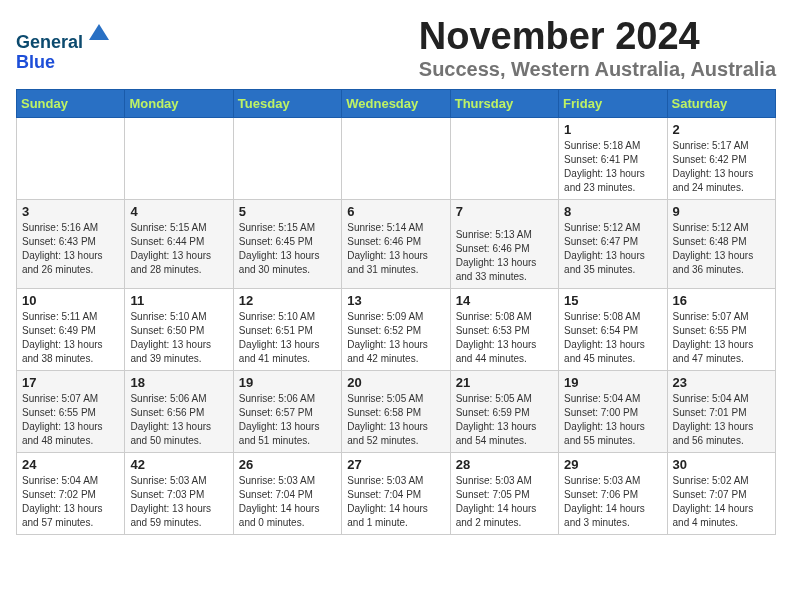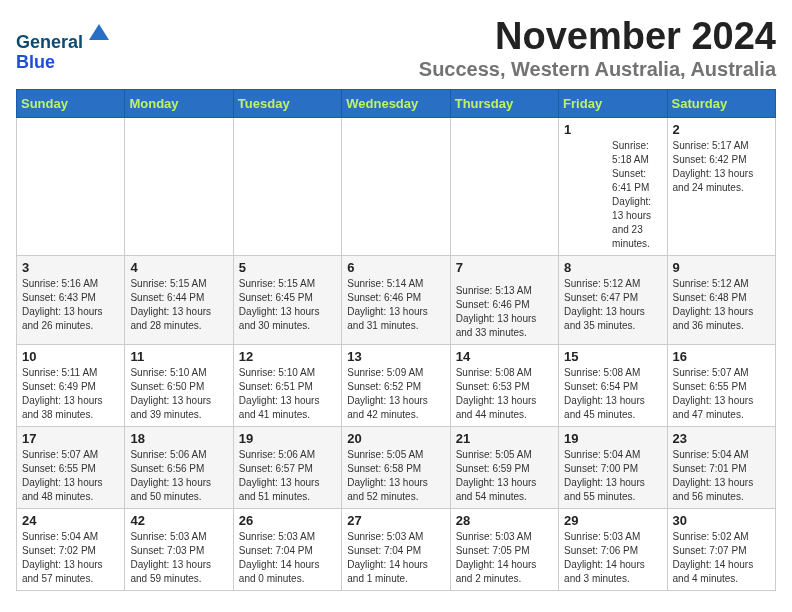--- a/index.html
+++ b/index.html
@@ -27,21 +27,20 @@
       line-height: 1.1;
     }
     .logo-general { color: #0c4a6e; }
     .logo-blue { color: #1d4ed8; }
     .logo-icon {
       width: 28px;
       height: 28px;
       margin-left: 2px;
     }
     .title-block {
-      text-align: right;
     }
     .month-title {
       font-size: 38px;
       font-weight: bold;
       color: #222;
       line-height: 1.1;
     }
     .location-title {
       font-size: 20px;
       font-weight: bold;
@@ -126,21 +125,21 @@
   </thead>
   <tbody id="calendar-body">
   <tr>
         <td class="empty-cell"></td>
         <td class="empty-cell"></td>
         <td class="empty-cell"></td>
         <td class="empty-cell"></td>
         <td class="empty-cell"></td>
         <td>
           <span class="day-number">1</span>
-          <div class="day-info" style="white-space: pre-line; margin-left: 48px;">Sunrise: 5:18 AM
+          <div class="day-info" style="white-space: pre-line;">Sunrise: 5:18 AM
 Sunset: 6:41 PM
 Daylight: 13 hours and 23 minutes.</div>
         </td>
         <td>
           <span class="day-number">2</span>
           <div class="day-info" style="white-space: pre-line;">Sunrise: 5:17 AM
 Sunset: 6:42 PM
 Daylight: 13 hours and 24 minutes.</div>
         </td>
       </tr>

